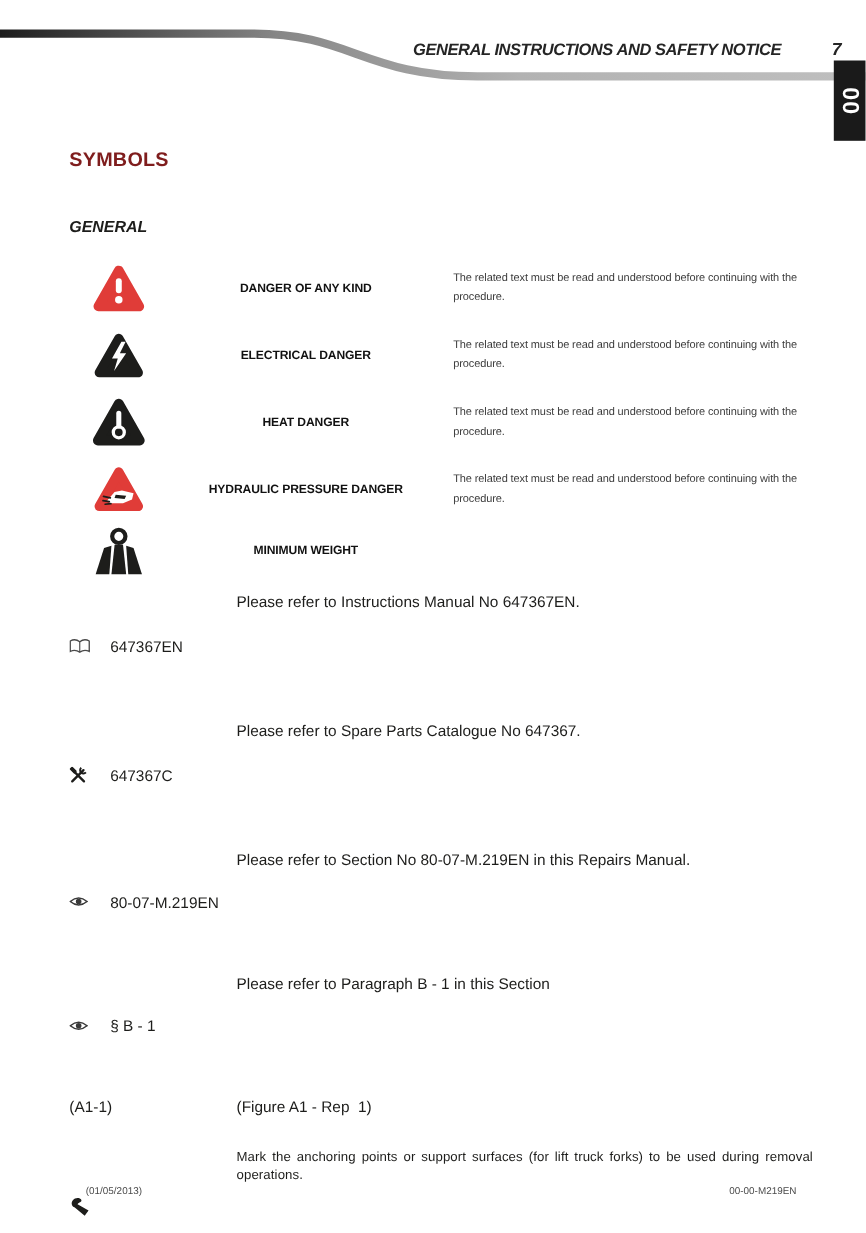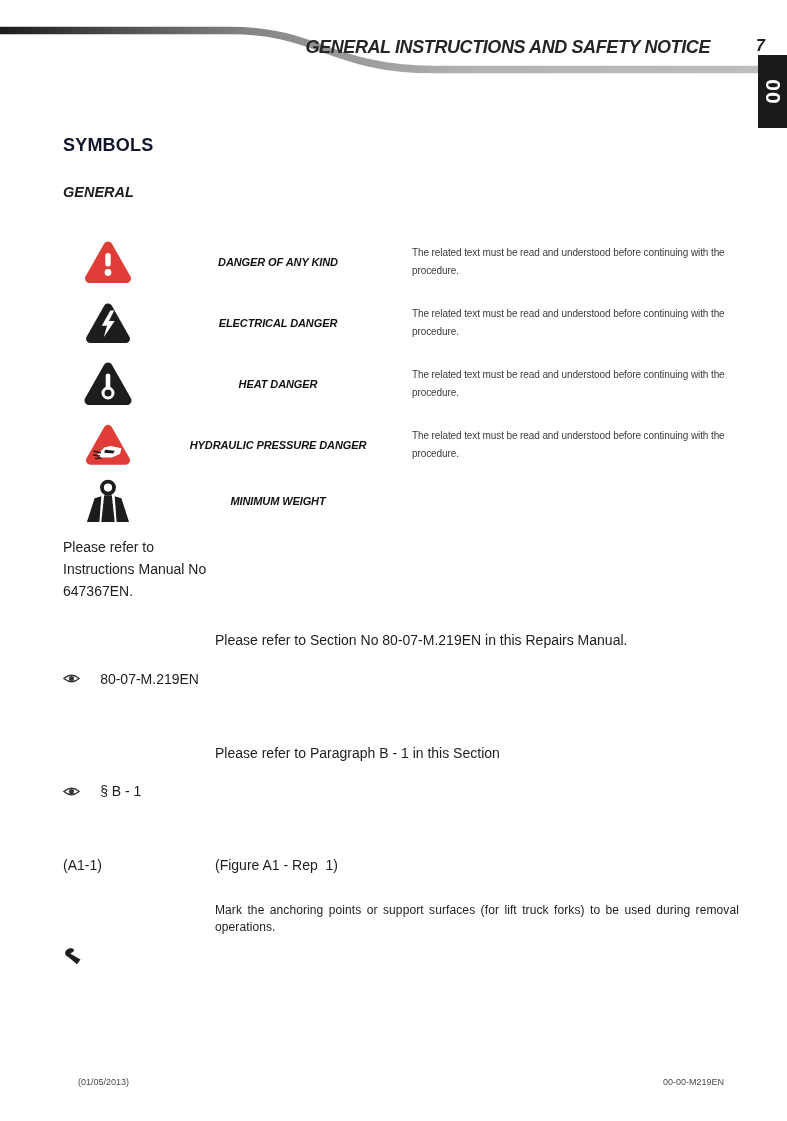--- a/index.html
+++ b/index.html
@@ -7,53 +7,53 @@
   body {
     position: relative;
     background: #ffffff;
     font-family: "Liberation Sans", sans-serif;
     color: #1d1d1b;
     overflow: hidden;
   }
   .swoosh { position: absolute; top: 0; left: 0; }
   .header-title {
     position: absolute; top: 37px; right: 77px;
-    font-size: 18px; font-weight: 700; font-style: italic;
+    font-size: 15px; font-weight: 700; font-style: italic;
     letter-spacing: -0.4px; color: #252525; white-space: nowrap;
   }
   .page-number {
     position: absolute; top: 37px; right: 22px;
     font-size: 16px; font-weight: 700; font-style: italic; color: #252525;
   }
   .section-tab {
     position: absolute; top: 55px; right: 0; width: 29px; height: 73px;
     background: #1a1a1a; display: flex; align-items: center; justify-content: center;
     z-index: 5;
   }
   .section-tab span {
     transform: rotate(90deg);
     color: #ffffff; font-weight: 700; font-size: 21px; letter-spacing: 1px;
   }
   .symbols-heading {
     position: absolute; top: 135px; left: 63px;
-    font-size: 18px; font-weight: 700; color: #0f172a; letter-spacing: 0.2px;
+    font-size: 18px; font-weight: 700; color: #7f1d1d; letter-spacing: 0.2px;
   }
   .general-subheading {
-    position: absolute; top: 184px; left: 63px;
+    position: absolute; top: 199px; left: 63px;
     font-size: 14.5px; font-weight: 700; font-style: italic; color: #1d1d1b;
   }
   .symbols-table { position: absolute; top: 231px; left: 63px; width: 662px; }
   .symbol-row {
     display: grid; grid-template-columns: 90px 250px 1fr;
     align-items: center; height: 61px;
   }
   .symbol-row.short { height: 52px; }
   .symbol-icon-cell { display: flex; justify-content: center; align-items: center; }
   .symbol-label {
-    text-align: center; font-size: 11px; font-weight: 700; font-style: italic;
+    text-align: center; font-size: 11px; font-weight: 700; 
     letter-spacing: -0.1px; color: #111;
   }
   .symbol-desc {
     padding-left: 9px; font-size: 10px; line-height: 17.5px;
     color: #3c3c3c; letter-spacing: -0.1px;
   }
   .references { position: absolute; top: 536px; left: 63px; width: 676px; }
   .ref-row {
     display: grid; grid-template-columns: 152px 1fr;
     margin-bottom: 13.5px; font-size: 14px; line-height: 22px; color: #1d1d1b;
@@ -153,24 +153,45 @@
       </svg>
     </div>
     <div class="symbol-label">MINIMUM WEIGHT</div>
   </div>
 
 </div>
 
 <div class="references">
 
   <div class="ref-row">
+    <div class="ref-code">
+      <span>
+        <svg width="19" height="15" viewBox="0 0 22 16">
+          <path d="M1 2.5 C4 0.8 8 1 11 3.2 C14 1 18 0.8 21 2.5 L21 13.5 C18 12 14 12.2 11 14.2 C8 12.2 4 12 1 13.5 Z" fill="none" stroke="#4a4a4a" stroke-width="1.4"></path>
+          <path d="M11 3.2 L11 14" stroke="#4a4a4a" stroke-width="1.2"></path>
+        </svg>
+      </span>
+      <span>647367EN</span>
+    </div>
     <div class="ref-text">Please refer to Instructions Manual No 647367EN.</div>
   </div>
 
   <div class="ref-row">
+    <div class="ref-code">
+      <span>
+        <svg width="16" height="16" viewBox="0 0 18 18">
+          <path d="M3.5 3.5 L15 15" stroke="#1d1d1b" stroke-width="2.4" stroke-linecap="round"></path>
+          <path d="M14.5 3.5 L3 15" stroke="#1d1d1b" stroke-width="2.4" stroke-linecap="round"></path>
+          <path d="M12.2 1 A3.4 3.4 0 1 0 17 5.8" fill="none" stroke="#1d1d1b" stroke-width="2"></path>
+          <rect x="0.5" y="1.6" width="7" height="3.8" rx="0.6" fill="#1d1d1b" transform="rotate(45 4 3.5)"></rect>
+        </svg>
+      </span>
+      <span>647367C</span>
+    </div>
+    <div class="ref-text">Please refer to Spare Parts Catalogue No 647367.</div>
   </div>
 
   <div class="ref-row">
     <div class="ref-code">
       <span>
         <svg width="17" height="11" viewBox="0 0 20 12">
           <path d="M1 6 Q10 -1.5 19 6 Q10 13.5 1 6 Z" fill="none" stroke="#3a3a3a" stroke-width="1.6"></path>
           <circle cx="10" cy="6" r="3" fill="#3a3a3a"></circle>
         </svg>
       </span>

